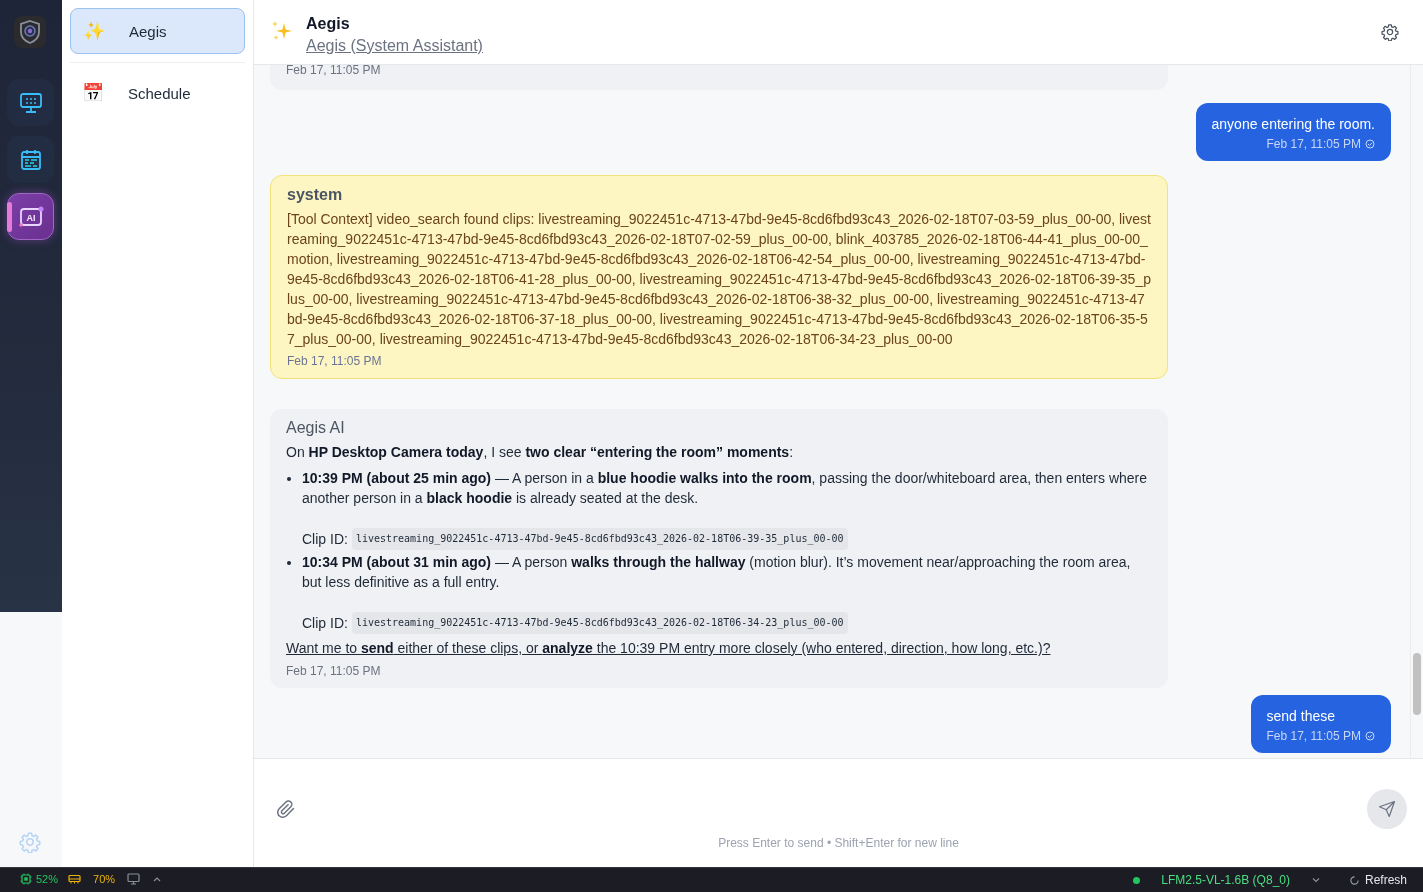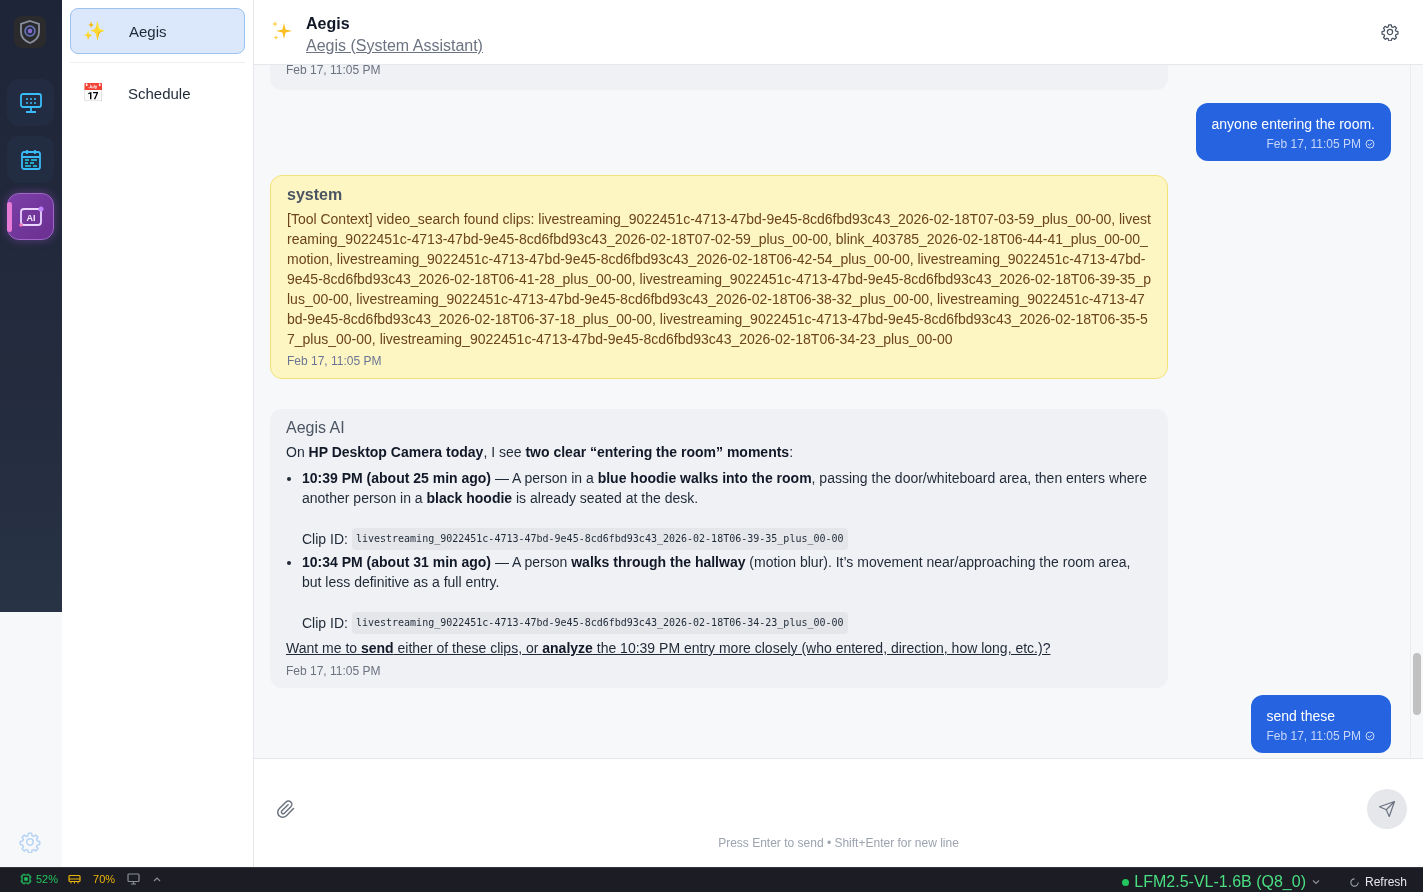--- a/index.html
+++ b/index.html
@@ -65,21 +65,21 @@
   .emoji-btn { position: absolute; right: 10px; top: 22px; cursor: pointer; }
   .send-btn { position: absolute; left: 1113px; top: 30px; width: 40px; height: 40px; border-radius: 50%; background: #e5e7eb; display: flex; align-items: center; justify-content: center; cursor: pointer; }
   .hint { position: absolute; left: 0; width: 1169px; top: 77px; text-align: center; font-size: 12px; color: #9ca3af; }
 
   
   .statusbar { position: absolute; left: 0; top: 867px; width: 1423px; height: 25px; background: #1c1d24; border-top: 1px solid #33343c; display: flex; align-items: center; font-size: 11px; }
   .sb-left { position: absolute; left: 20px; top: 5px; display: flex; align-items: center; gap: 6px; }
   .sb-cpu { color: #22c55e; display: flex; align-items: center; gap: 4px; }
   .sb-mem { color: #eab308; display: flex; align-items: center; gap: 12px; margin-left: 4px; }
   .sb-right { position: absolute; right: 16px; top: 5px; display: flex; align-items: center; gap: 28px; }
-  .sb-model { color: #4ade80; display: flex; align-items: center; gap: 5px; cursor: pointer; font-size: 16px; }
+  .sb-model { color: #4ade80; display: flex; align-items: center; gap: 21px; cursor: pointer; font-size: 12px; }
   .sb-model .dot { width: 7px; height: 7px; border-radius: 50%; background: #22c55e; }
   .sb-refresh { color: #e5e7eb; display: flex; align-items: center; gap: 5px; cursor: pointer; font-size: 12px; }
 </style>
 </head>
 <body>
 
 <nav class="rail">
   <div class="rail-logo">
     <svg width="22" height="24" viewBox="0 0 22 24">
       <path d="M11 1 L20 4 V12 C20 17 16 21 11 23 C6 21 2 17 2 12 V4 Z" fill="none" stroke="#8a8f9c" stroke-width="1.8"></path>

